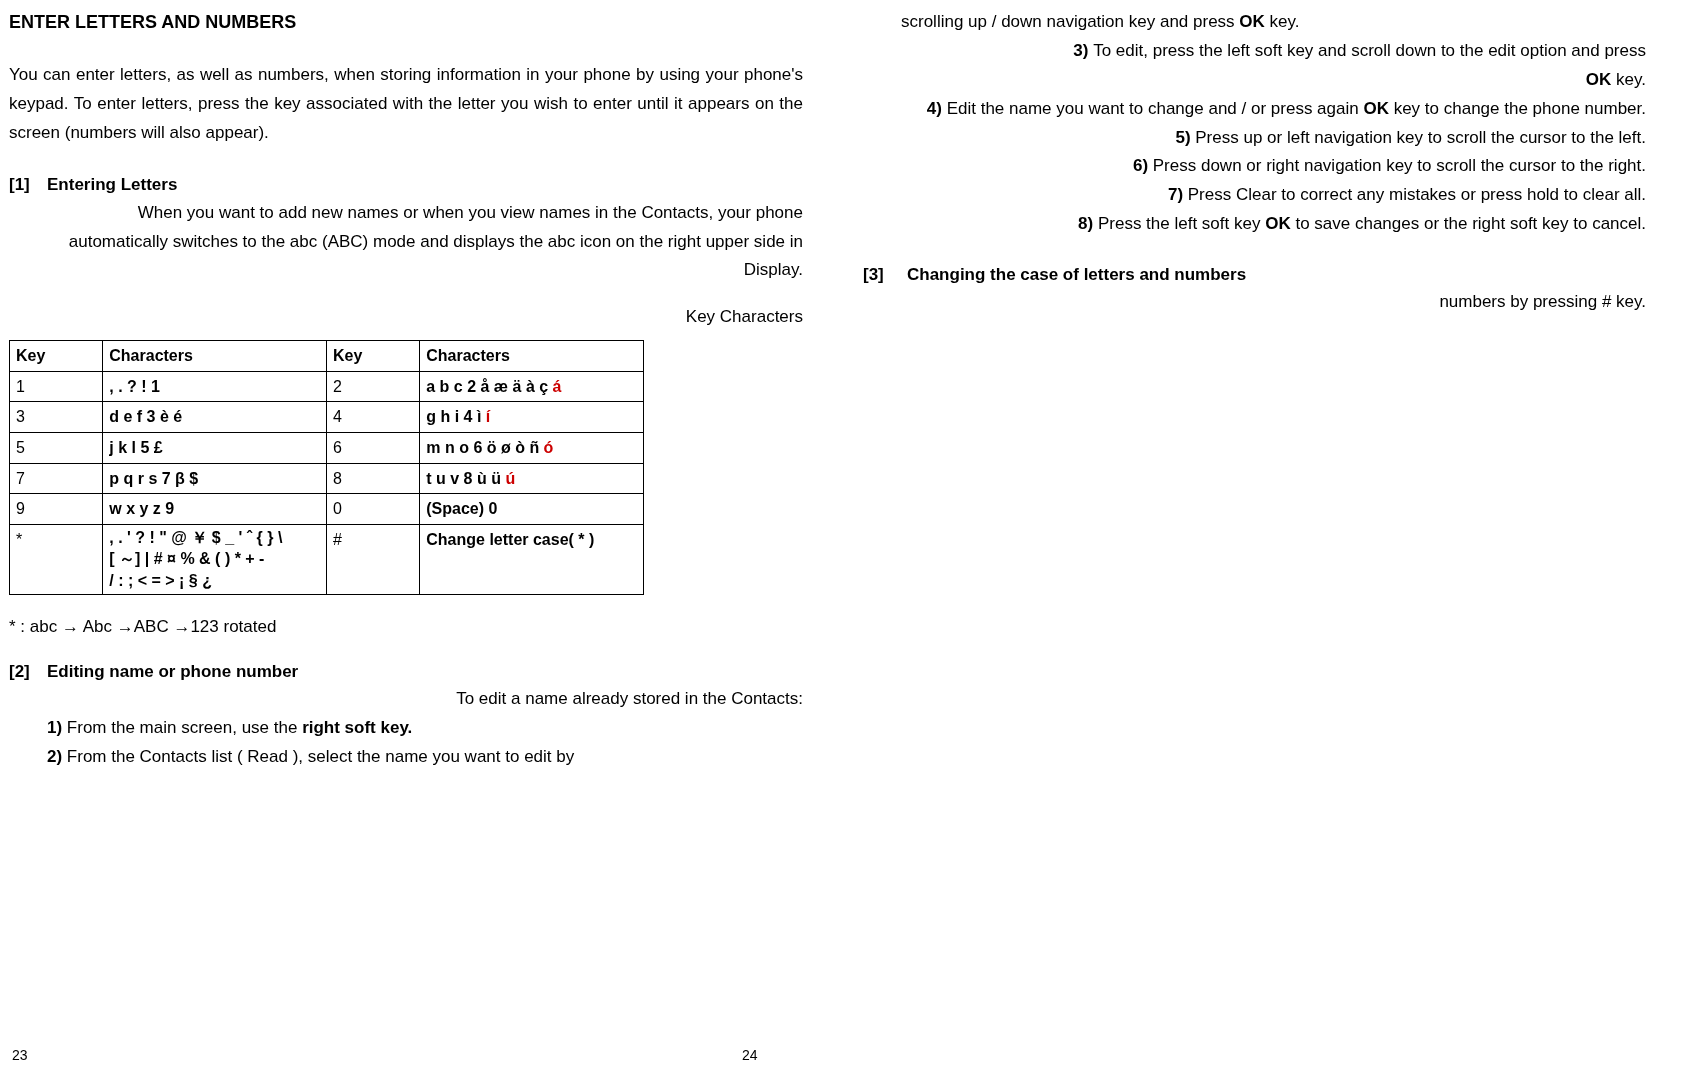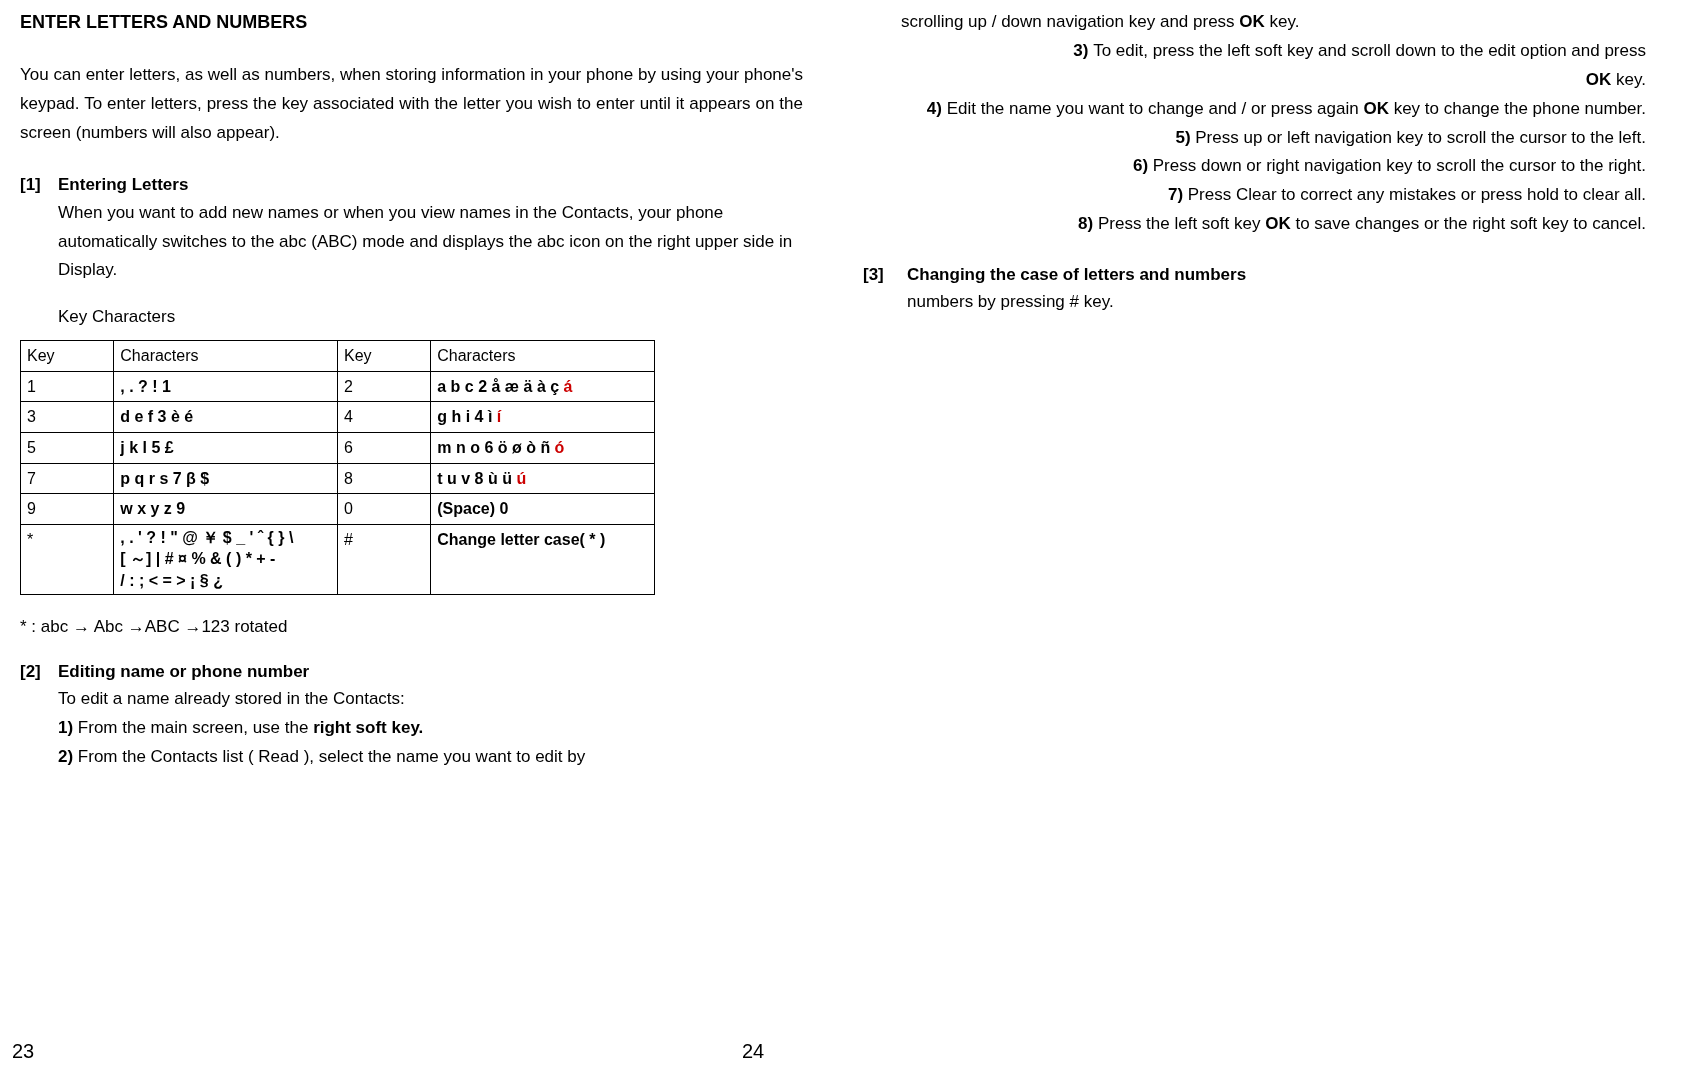--- a/index.html
+++ b/index.html
@@ -9,41 +9,42 @@
     font-size: 17px;
     color: #000;
     background: #fff;
     width: 1686px;
     height: 1065px;
     display: flex;
     position: relative;
   }
   .page {
     width: 50%;
-    padding: 8px 40px 40px 20px;
+    padding: 8px 40px 40px 9px;
     box-sizing: border-box;
     line-height: 1.6;
   }
   .page-right {
     padding-left: 20px;
     padding-right: 40px;
   }
   .title {
     font-weight: bold;
     font-size: 18px;
     margin-bottom: 24px;
   }
   .intro {
     text-align: justify;
     margin-bottom: 24px;
     line-height: 1.7;
   }
   .indented {
     margin-left: 38px;
     line-height: 1.7;
+    text-align: right;
   }
   .section-row {
     display: flex;
     align-items: baseline;
   }
   .section-num {
     font-weight: bold;
     width: 38px;
     flex-shrink: 0;
   }
@@ -57,41 +58,41 @@
     width: 635px;
     font-size: 16px;
   }
   table.keytable th, table.keytable td {
     border: 1px solid #000;
     padding: 2px 6px;
     text-align: left;
     vertical-align: top;
   }
   table.keytable th {
-    font-weight: normal;
+    font-weight: bold;
   }
   .keycol { width: 80px; }
   .charcol { width: 210px; }
   .red { color: #c00; font-weight: bold; }
   .bold { font-weight: bold; }
   .footnote {
     margin: 10px 0 18px 0;
   }
   .step-line {
     margin-left: 38px;
     line-height: 1.7;
   }
   .step-line.flush {
     margin-left: 0;
     text-align: right;
   }
   .page-number {
     position: absolute;
     bottom: 2px;
-    font-size: 20px;
+    font-size: 14px;
   }
   .pn-left { left: 12px; }
   .pn-right { left: 742px; }
   .wrap-row {
     line-height: 1.35;
   }
 </style>
 </head>
 <body>
 

